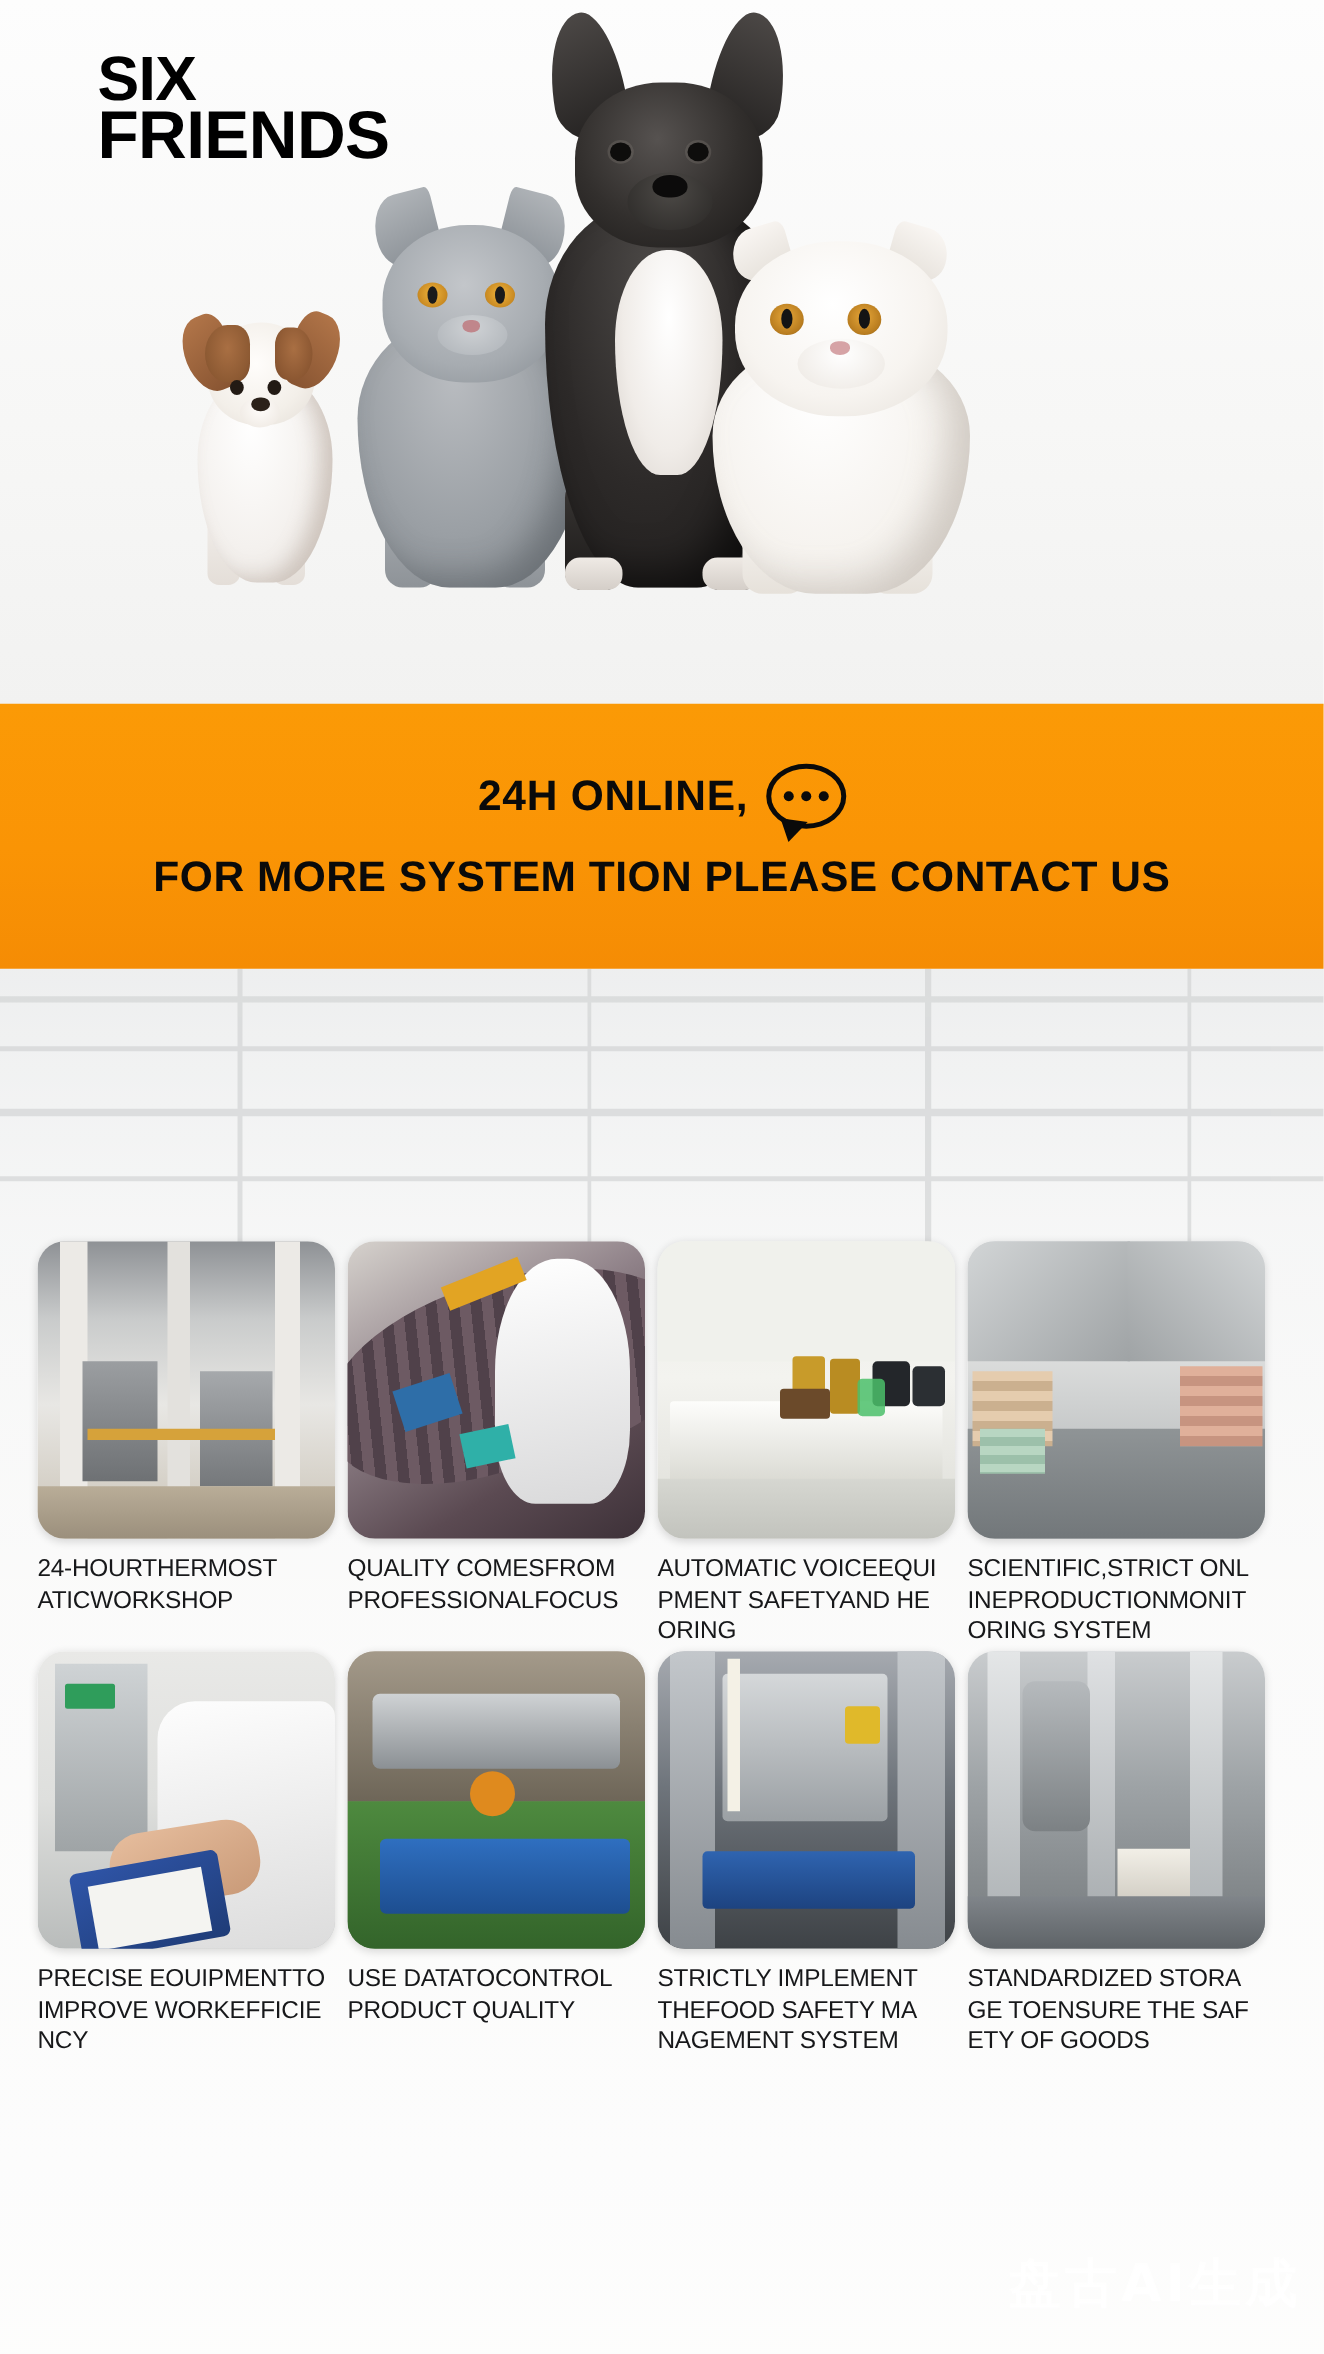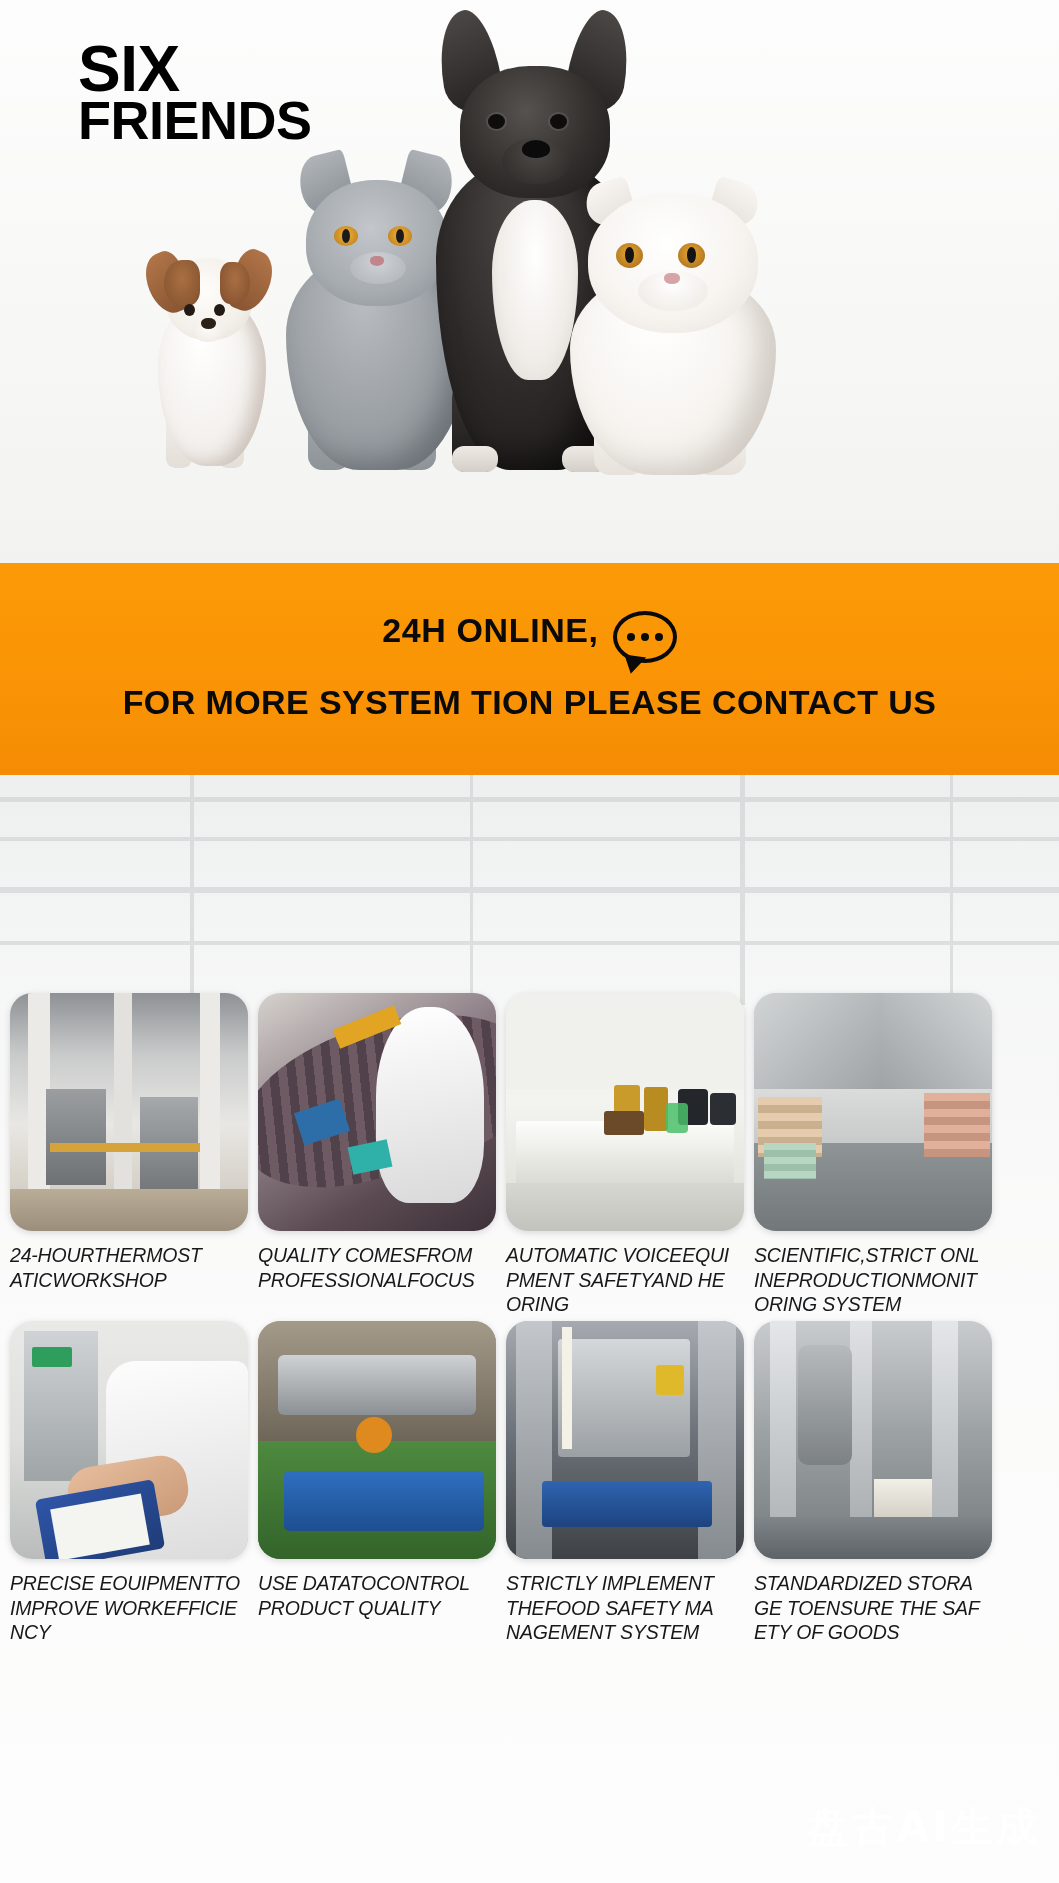--- a/index.html
+++ b/index.html
@@ -29,21 +29,21 @@
   }
   .hero-title {
     position: absolute;
     left: 78px; top: 42px;
     color: #000;
     font-weight: 900;
     letter-spacing: -0.5px;
     line-height: 0.86;
     z-index: 6;
   }
-  .hero-title .l1 { display:block; font-size: 64px; }
+  .hero-title .l1 { display:block; font-size: 50px; }
   .hero-title .l2 { display:block; font-size: 54px; }
 
   
   .animals { position:absolute; left:0; top:0; width:1059px; height:565px; }
 
   .ani { position:absolute; }
 
   
   .pup { left:140px; top:218px; width:145px; height:250px; }
   .pup .body {
@@ -206,21 +206,21 @@
   
   .contact-banner {
     position:absolute;
     left:0; top:563px;
     width:1059px; height:212px;
     background: linear-gradient(180deg,#fb9a06 0%, #fa9405 55%, #f58c04 100%);
     z-index: 10;
   }
   .cb-line1 {
     position:absolute; left:0; top:48px; width:1059px;
-    display:flex; justify-content:center; gap:14px;
+    display:flex; align-items:center; justify-content:center; gap:14px;
   }
   .cb-line1 .txt {
     font-size:34px; font-weight:800; color:#0a0a0a;
     letter-spacing:0.6px; font-family:"Liberation Sans", sans-serif;
   }
   .bubble {
     position:relative; width:64px; height:52px;
     border:4px solid #0a0a0a; border-radius:50%;
     display:flex; align-items:center; justify-content:center; gap:6px;
     background:transparent;
@@ -270,21 +270,21 @@
     padding-left:32px;
     z-index:3;
   }
   .section-pill .label {
     font-size:37px; font-weight:900; color:#0b0b0b; letter-spacing:0.2px;
   }
 
   .grid {
     position:absolute; left:0; top:218px; width:1059px;
   }
-  .row { display:flex; gap:10px; padding:0 10px;font-style:italic; }
+  .row { display:flex; gap:10px; padding:0 30px; }
   .row + .row { margin-top:0; }
   .cell { width:238px; }
   .thumb {
     width:238px; height:238px;
     border-radius:22px;
     overflow:hidden;
     position:relative;
     box-shadow: 0 2px 7px rgba(0,0,0,.14);
   }
   .caption {

